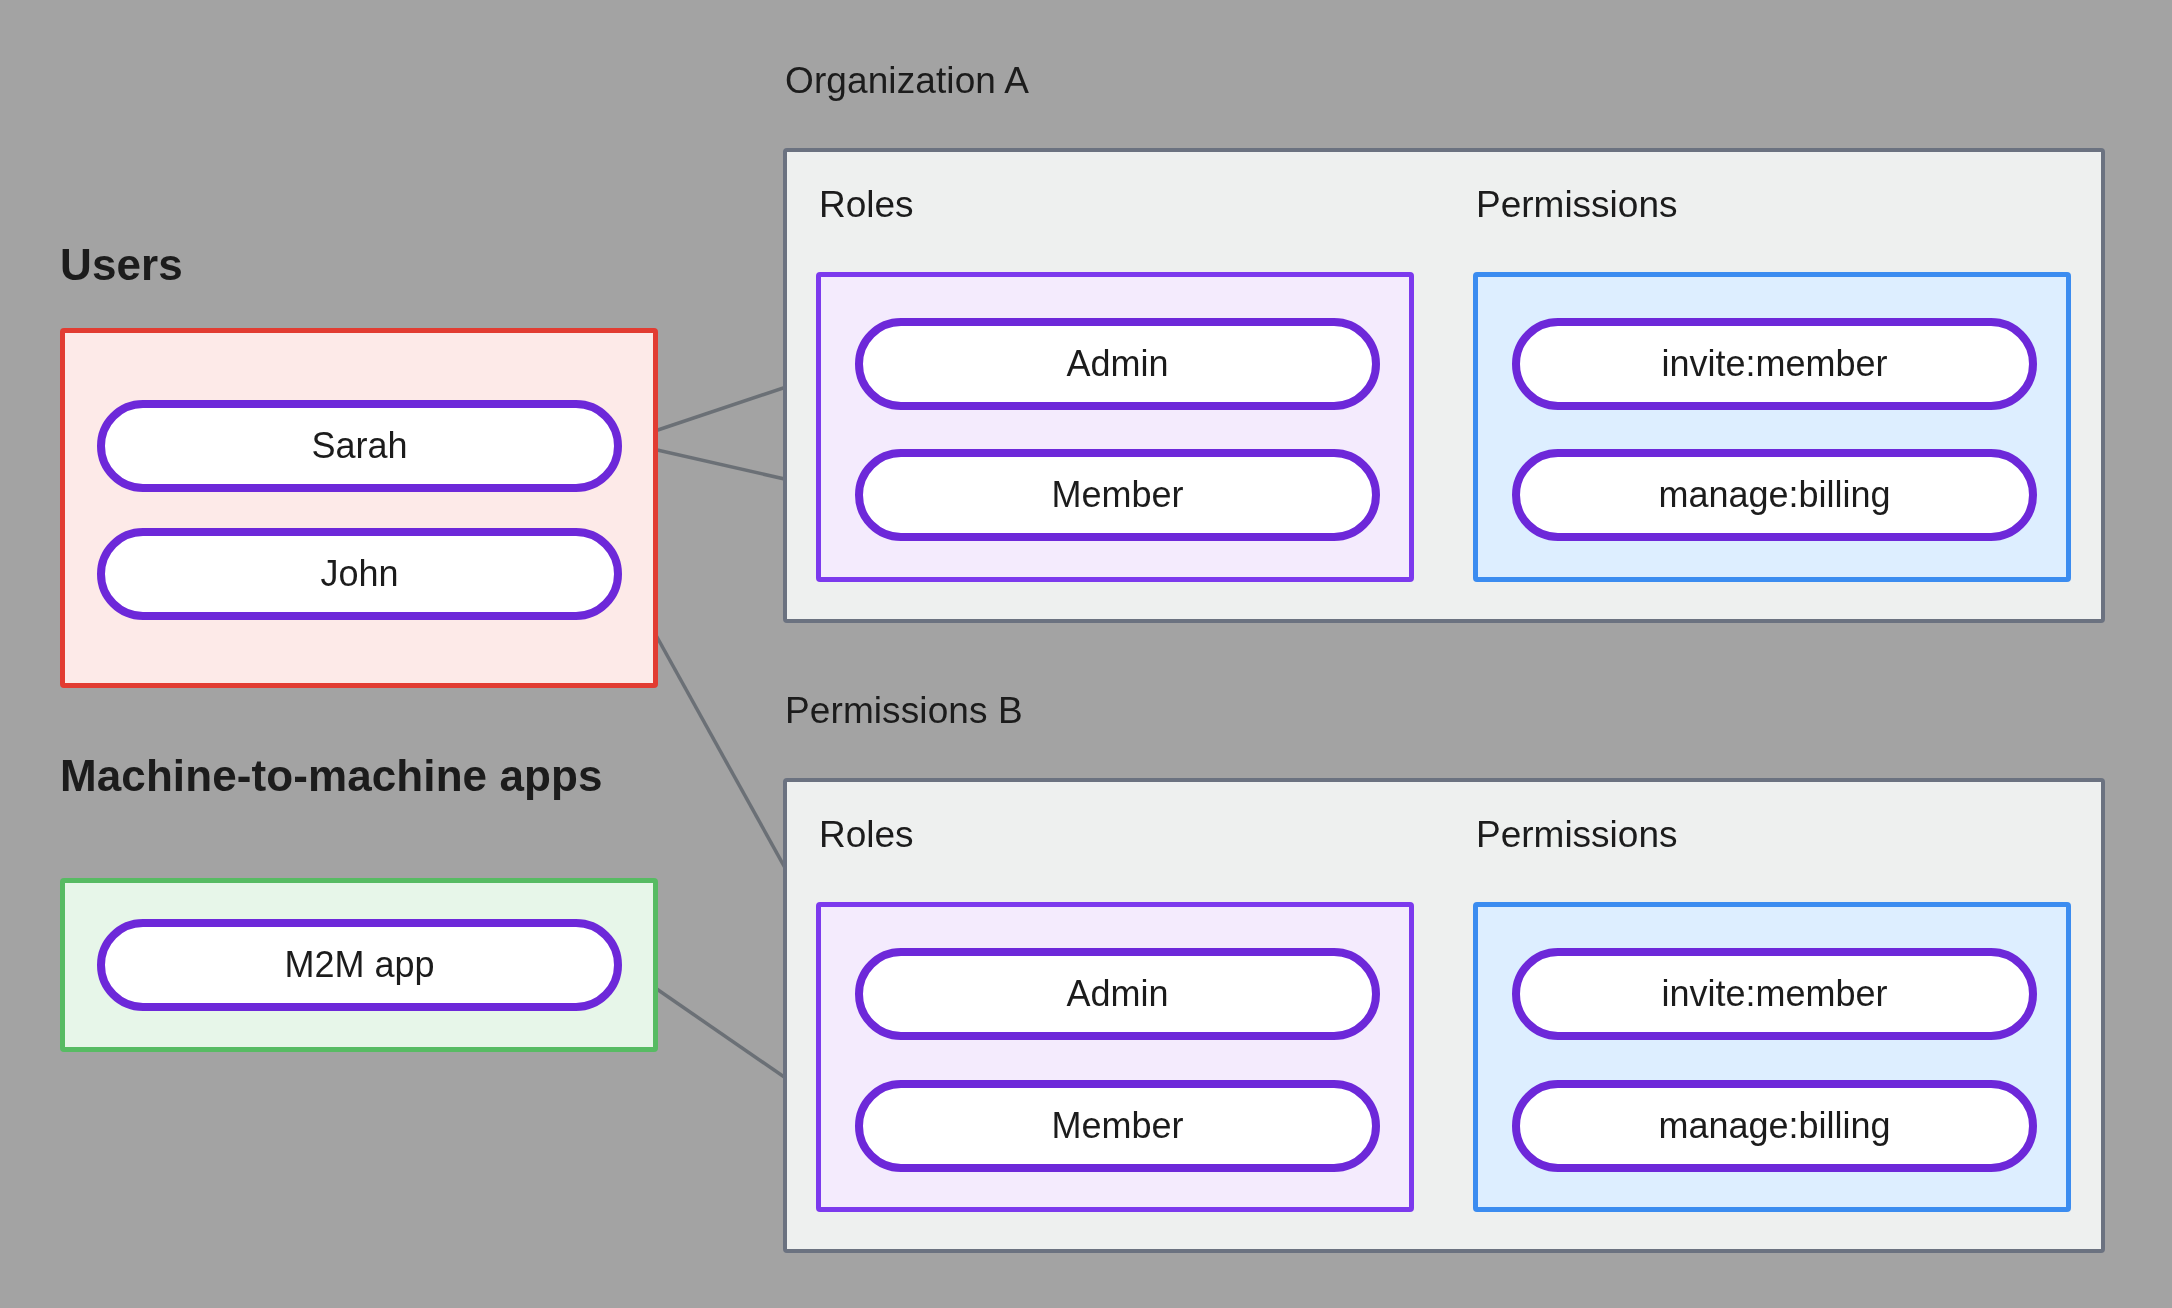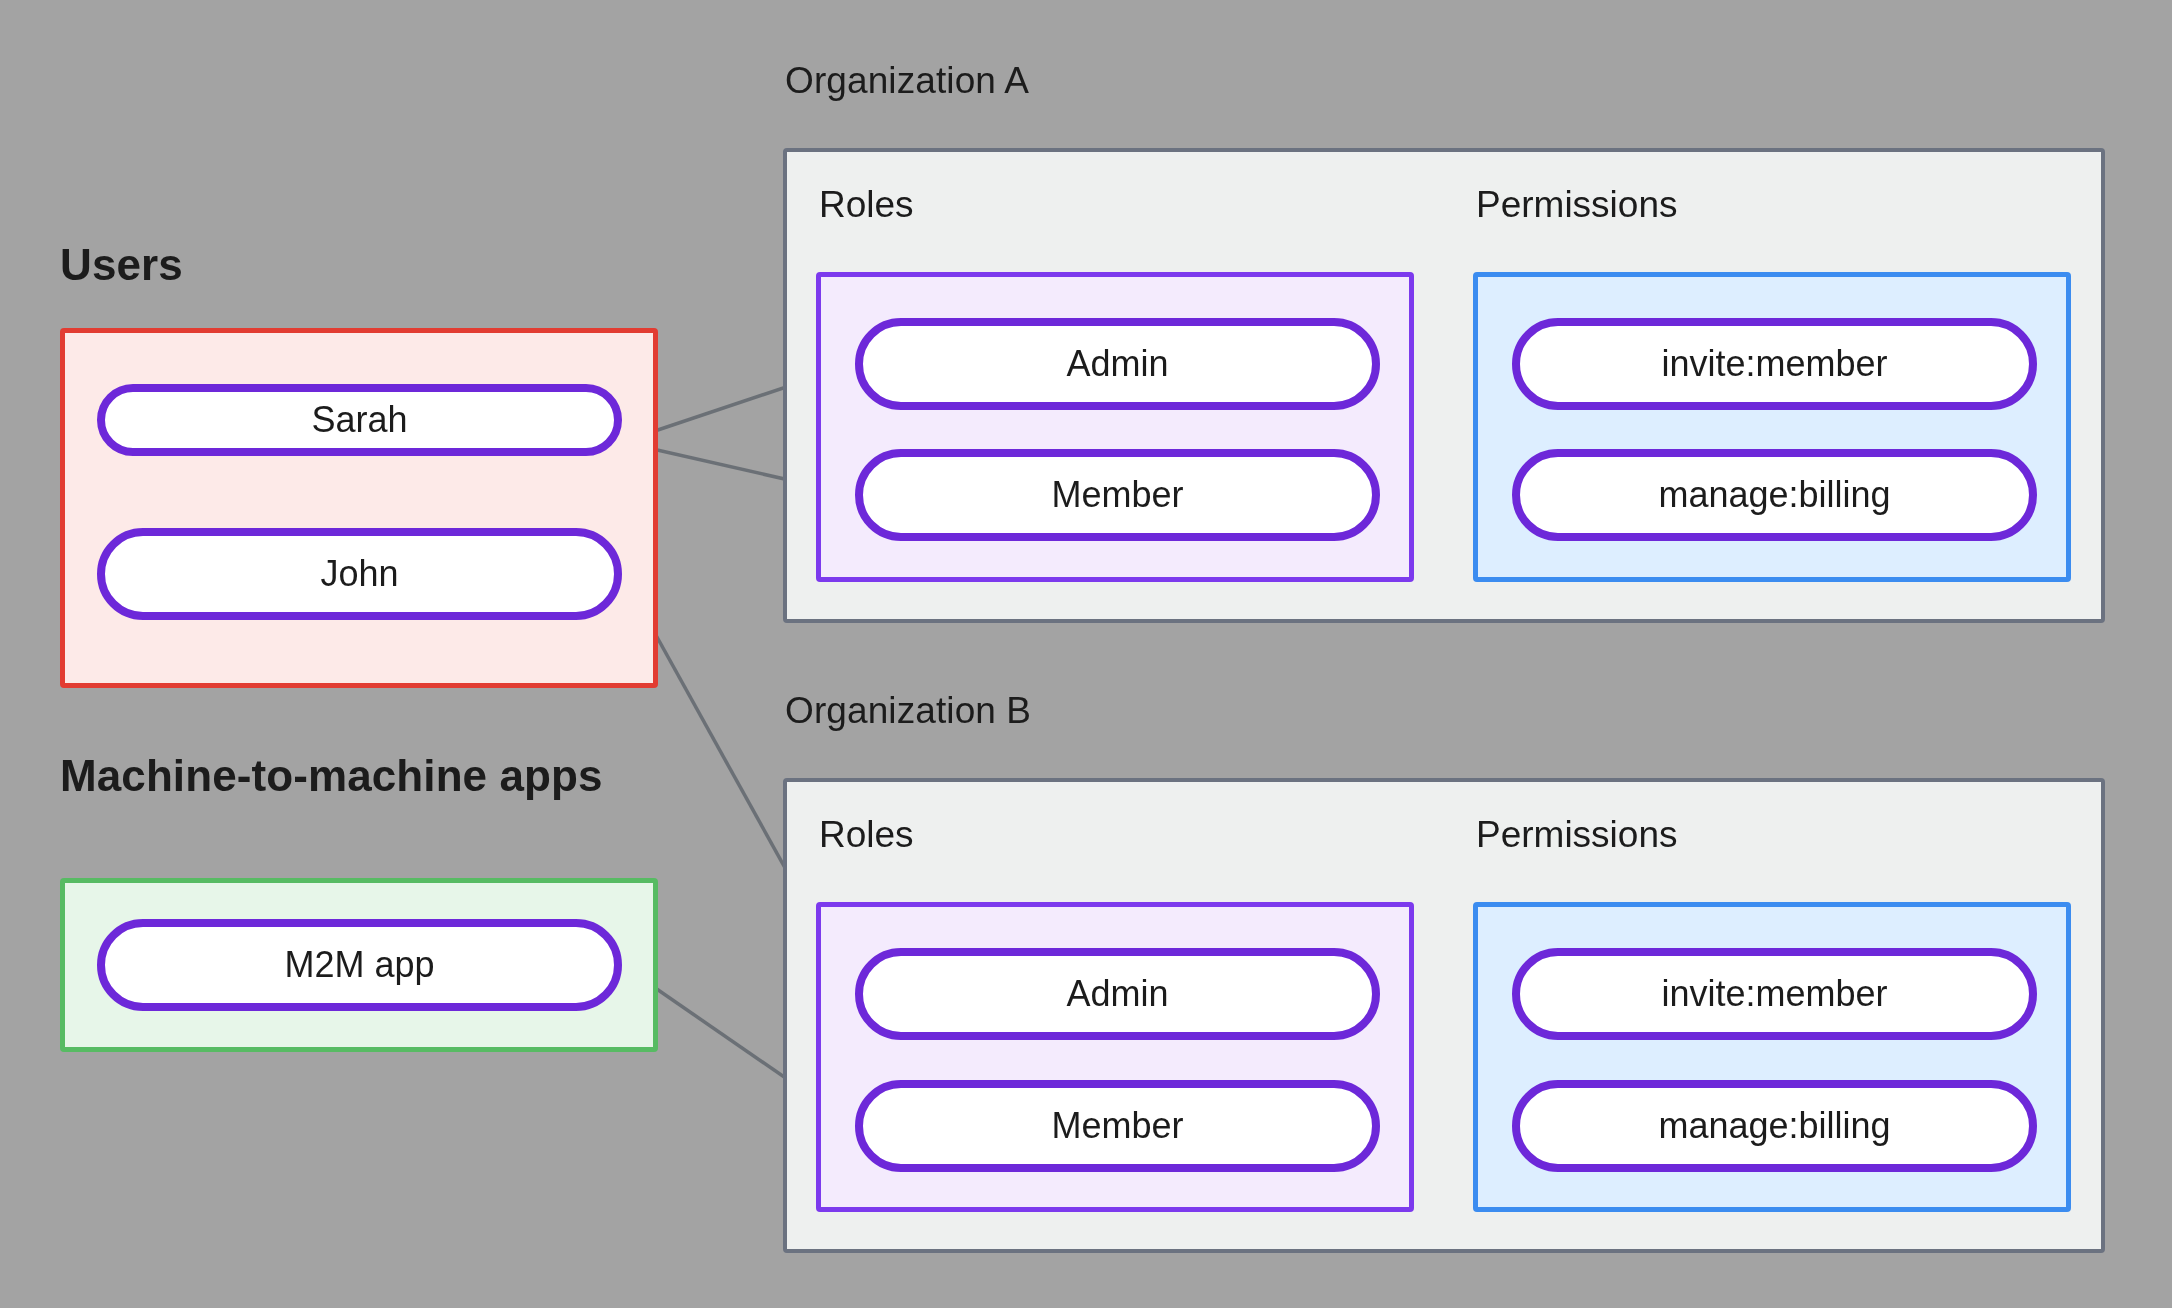--- a/index.html
+++ b/index.html
@@ -122,41 +122,41 @@
 
   <div class="group roles" style="left:816px; top:272px; width:598px; height:310px;"></div>
   <div class="group perms" style="left:1473px; top:272px; width:598px; height:310px;"></div>
 
   <div class="node" style="left:855px; top:318px; width:525px; height:92px;">Admin</div>
   <div class="node" style="left:855px; top:449px; width:525px; height:92px;">Member</div>
 
   <div class="node" style="left:1512px; top:318px; width:525px; height:92px;">invite:member</div>
   <div class="node" style="left:1512px; top:449px; width:525px; height:92px;">manage:billing</div>
 
-  <div class="caption light" style="left:785px; top:690px;">Organization B</div>
+  <div class="caption light" style="left:785px; top:690px;">Permissions B</div>
 
   <div class="group org" style="left:783px; top:778px; width:1322px; height:475px;"></div>
 
   <div class="sublabel" style="left:819px; top:814px;">Roles</div>
   <div class="sublabel" style="left:1476px; top:814px;">Permissions</div>
 
   <div class="group roles" style="left:816px; top:902px; width:598px; height:310px;"></div>
   <div class="group perms" style="left:1473px; top:902px; width:598px; height:310px;"></div>
 
   <div class="node" style="left:855px; top:948px; width:525px; height:92px;">Admin</div>
   <div class="node" style="left:855px; top:1080px; width:525px; height:92px;">Member</div>
 
   <div class="node" style="left:1512px; top:948px; width:525px; height:92px;">invite:member</div>
   <div class="node" style="left:1512px; top:1080px; width:525px; height:92px;">manage:billing</div>
 
   <div class="caption" style="left:60px; top:240px;">Users</div>
 
   <div class="group users" style="left:60px; top:328px; width:598px; height:360px;"></div>
 
-  <div class="node" style="left:97px; top:384px; width:525px; height:72px;">Sarah</div>
+  <div class="node" style="left:97px; top:400px; width:525px; height:92px;">Sarah</div>
   <div class="node" style="left:97px; top:528px; width:525px; height:92px;">John</div>
 
   <div class="caption" style="left:60px; top:751px;">Machine-to-machine apps</div>
 
   <div class="group m2m" style="left:60px; top:878px; width:598px; height:174px;"></div>
 
   <div class="node" style="left:97px; top:919px; width:525px; height:92px;">M2M app</div>
 
 </div>
 

